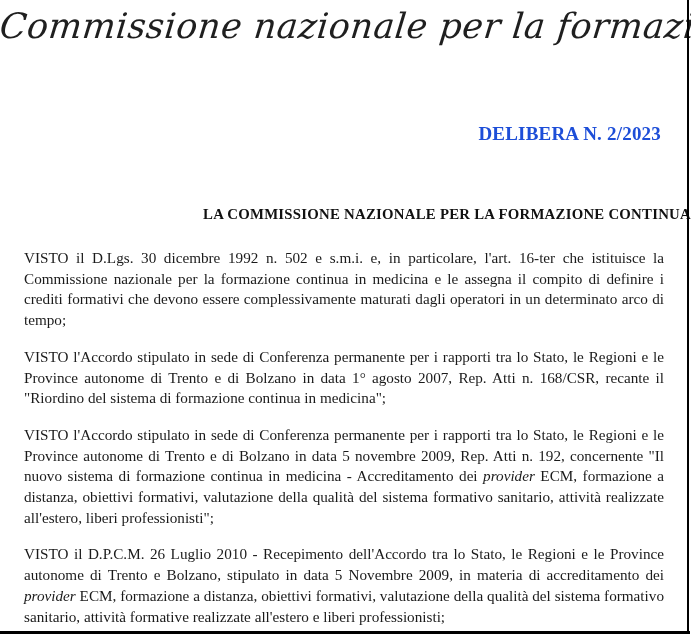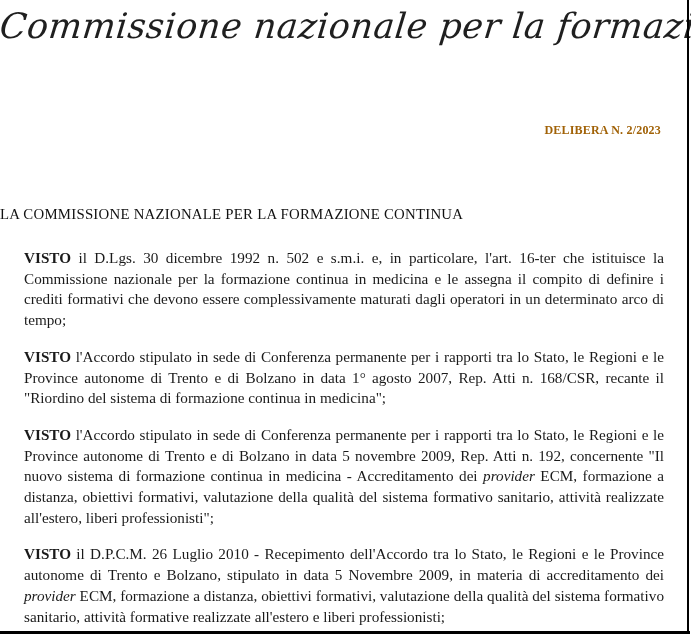--- a/index.html
+++ b/index.html
@@ -27,51 +27,51 @@
     font-size: 35px;
     letter-spacing: 0.5px;
     transform: skewX(-6deg);
     color: #1f1f1f;
     white-space: nowrap;
   }
   .delibera {
     position: absolute;
     top: 123px;
     right: 30px;
-    font-size: 12px;
+    font-size: 19px;
     font-weight: bold;
     letter-spacing: 0.2px;
-    color: #a16207;
+    color: #1d4ed8;
   }
   .doc-title {
     position: absolute;
     top: 206px;
     left: 0;
     width: 100%;
     margin: 0;
-    text-align: left;
+    text-align: right;
     font-size: 14.8px;
-    font-weight: normal;
+    font-weight: bold;
     letter-spacing: 0.25px;
     color: #111111;
   }
   .body-text {
     position: absolute;
     top: 248px;
     left: 24px;
     width: 640px;
   }
   .para {
     margin: 0 0 16px 0;
     font-size: 15.2px;
     line-height: 20.7px;
     text-align: justify;
     color: #1a1a1a;
   }
-  .para strong { font-weight: bold; }
+  .para strong { font-weight: normal; }
   .para em { }
   .edge-right {
     position: absolute;
     top: 0;
     left: 687px;
     width: 2px;
     height: 634px;
     background: #000000;
   }
   .edge-bottom {

